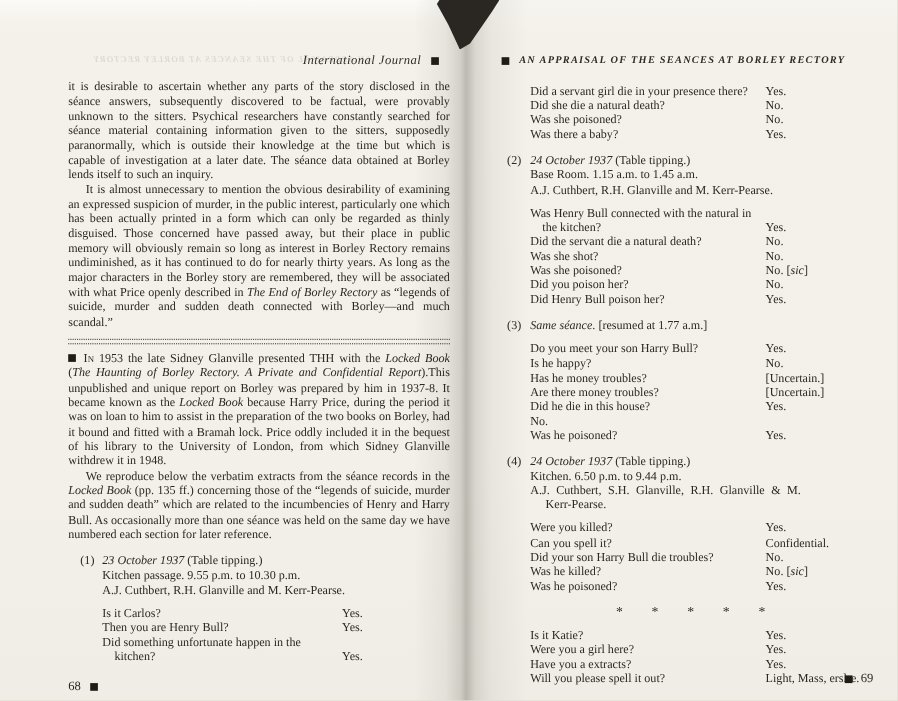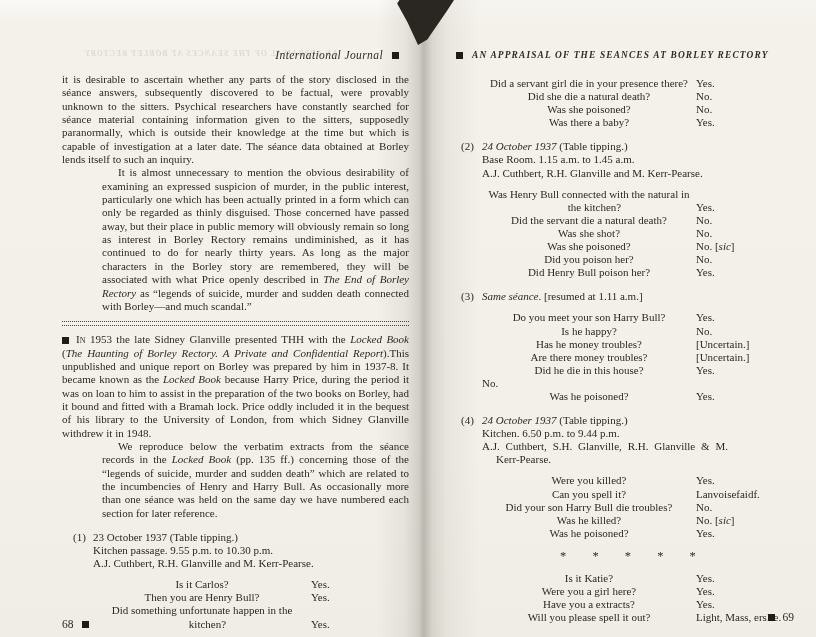--- a/index.html
+++ b/index.html
@@ -32,42 +32,42 @@
   .col-left{ left:62px; width:347px; }
   .col-right{ left:456px; width:341px; }
 
   .running-head{ font-style:italic; font-size:11.5px; letter-spacing:.4px; color:#2e2c25; }
   .rh-left{ margin-top:5px; display:flex; justify-content:flex-end; align-items:center; gap:9px; padding-right:10px; }
   .rh-right{ margin-top:6px; display:flex; align-items:center; gap:9px; font-size:9.4px; font-weight:bold; letter-spacing:1.15px; }
   .sq{ width:7px; height:7px; background:#1e1c17; display:inline-block; flex:0 0 auto; }
   .sq.inline{ margin-right:7px; position:relative; top:0.5px; }
 
   .body-para{ font-size:11px; line-height:13.35px; text-align:justify; margin:0; }
-  .body-para.indent{ text-indent:16px;margin-left:40px; }
+  .body-para.indent{ text-indent:16px; }
   .mt-first{ margin-top:12px; }
   .rule-sep{ margin-top:8px; height:3px; border-top:1px dotted #45423a; border-bottom:1px dotted #45423a; }
   .mt-note{ margin-top:7px; }
 
   .sec{ margin-top:11px; font-size:11px; line-height:13.1px; }
   .sec-head{ position:relative; }
   .sec-num{ position:absolute; }
   .col-left  .sec-head,.col-left  .sec-meta{ padding-left:31px; }
   .col-right .sec-head,.col-right .sec-meta{ padding-left:26px; }
   .col-left  .sec-num{ left:11px; }
   .col-right .sec-num{ left:5px; }
   .sec-meta{ }
   .sitters{ max-width:232px; text-align:justify; }
   .col-left  .sitters{ padding-left:45px; text-indent:-14px; }
   .col-right .sitters{ padding-left:40px; text-indent:-14px; }
 
   .qa{ margin-top:8px; }
   .qa-row{ display:flex; align-items:flex-end; font-size:11px; line-height:13.1px; }
   .col-left  .qa-row{ padding-left:31px; }
   .col-right .qa-row{ padding-left:26px; }
-  .qa-q{ padding-left:11px; text-indent:-11px;text-align:center; }
+  .qa-q{ padding-left:11px; text-indent:-11px; }
   .col-left  .qa-q{ width:207px; flex:0 0 auto; }
   .col-right .qa-q{ width:203px; flex:0 0 auto; }
   .qa-a{ flex:1; white-space:nowrap; }
 
   .stars{ margin-top:9px; padding-left:104px; font-size:12.5px; word-spacing:21px; letter-spacing:1px; }
 
   .folio{ position:absolute; font-size:11.5px; display:flex; align-items:center; gap:8px; }
   .folio-left{ left:62px; top:618px;justify-content:space-between; }
   .folio-right{ right:22px; top:611px; }
   i, .it{ font-style:italic; }
@@ -89,21 +89,21 @@
         <p class="body-para mt-first"><span>it is desirable to ascertain whether any parts of the story disclosed in the séance answers, subsequently discovered to be factual, were provably unknown to the sitters. Psychical researchers have constantly searched for séance material containing information given to the sitters, supposedly paranormally, which is outside their knowledge at the time but which is capable of investigation at a later date. The séance data obtained at Borley lends itself to such an inquiry.</span></p>
         <p class="body-para indent"><span>It is almost unnecessary to mention the obvious desirability of examining an expressed suspicion of murder, in the public interest, particularly one which has been actually printed in a form which can only be regarded as thinly disguised. Those concerned have passed away, but their place in public memory will obviously remain so long as interest in Borley Rectory remains undiminished, as it has continued to do for nearly thirty years. As long as the major characters in the Borley story are remembered, they will be associated with what Price openly described in </span><span style="font-style: italic;">The End of Borley Rectory</span><span> as “legends of suicide, murder and sudden death connected with Borley—and much scandal.”</span></p>
       </div>
     <div class="rule-sep"></div>
     <div>
         <p class="body-para mt-note"><span class="sq inline"></span><span style="font-variant: small-caps;">In</span><span> 1953 the late Sidney Glanville presented THH with the </span><span style="font-style: italic;">Locked Book</span><span> (</span><span style="font-style: italic;">The Haunting of Borley Rectory. A Private and Confidential Report</span><span>).This unpublished and unique report on Borley was prepared by him in 1937-8. It became known as the </span><span style="font-style: italic;">Locked Book</span><span> because Harry Price, during the period it was on loan to him to assist in the preparation of the two books on Borley, had it bound and fitted with a Bramah lock. Price oddly included it in the bequest of his library to the University of London, from which Sidney Glanville withdrew it in 1948.</span></p>
         <p class="body-para indent"><span>We reproduce below the verbatim extracts from the séance records in the </span><span style="font-style: italic;">Locked Book</span><span> (pp. 135 ff.) concerning those of the “legends of suicide, murder and sudden death” which are related to the incumbencies of Henry and Harry Bull. As occasionally more than one séance was held on the same day we have numbered each section for later reference.</span></p>
       </div>
     <div>
         <div class="sec">
-          <div class="sec-head"><span class="sec-num">(1)</span><span style="">23 October 1937</span><span> (Table tipping.)</span></div>
+          <div class="sec-head"><span class="sec-num">(1)</span><span style="font-style: italic;">23 October 1937</span><span> (Table tipping.)</span></div>
           <div class="sec-meta">Kitchen passage. 9.55 p.m. to 10.30 p.m.</div>
           <div class="sitters">A.J. Cuthbert, R.H. Glanville and M. Kerr-Pearse.</div>
           <div class="qa">
             <div class="qa-row">
               <div class="qa-q">Is it Carlos?</div>
               <div class="qa-a">Yes.</div>
             </div>
             <div class="qa-row">
               <div class="qa-q">Then you are Henry Bull?</div>
               <div class="qa-a">Yes.</div>
@@ -170,21 +170,21 @@
               <div class="qa-q">Did you poison her?</div>
               <div class="qa-a">No.</div>
             </div>
             <div class="qa-row">
               <div class="qa-q">Did Henry Bull poison her?</div>
               <div class="qa-a">Yes.</div>
             </div>
           </div>
         </div>
         <div class="sec">
-          <div class="sec-head"><span class="sec-num">(3)</span><span style="font-style: italic;">Same séance</span><span>. [resumed at 1.11 a.m.]</span></div>
+          <div class="sec-head"><span class="sec-num">(3)</span><span style="font-style: italic;">Same séance</span><span>. [resumed at 1.77 a.m.]</span></div>
           <div class="qa">
             <div class="qa-row">
               <div class="qa-q">Do you meet your son Harry Bull?</div>
               <div class="qa-a">Yes.</div>
             </div>
             <div class="qa-row">
               <div class="qa-q">Is he happy?</div>
               <div class="qa-a">No.</div>
             </div>
             <div class="qa-row">
@@ -212,21 +212,21 @@
           <div class="sec-head"><span class="sec-num">(4)</span><span style="font-style: italic;">24 October 1937</span><span> (Table tipping.)</span></div>
           <div class="sec-meta">Kitchen. 6.50 p.m. to 9.44 p.m.</div>
           <div class="sitters">A.J. Cuthbert, S.H. Glanville, R.H. Glanville &amp; M. Kerr-Pearse.</div>
           <div class="qa">
             <div class="qa-row">
               <div class="qa-q">Were you killed?</div>
               <div class="qa-a">Yes.</div>
             </div>
             <div class="qa-row">
               <div class="qa-q">Can you spell it?</div>
-              <div class="qa-a">Lanvoisefaidf.</div>
+              <div class="qa-a">Confidential.</div>
             </div>
             <div class="qa-row">
               <div class="qa-q">Did your son Harry Bull die troubles?</div>
               <div class="qa-a">No.</div>
             </div>
             <div class="qa-row">
               <div class="qa-q">Was he killed?</div>
               <div class="qa-a">No. [<i>sic</i>]</div>
             </div>
             <div class="qa-row">

